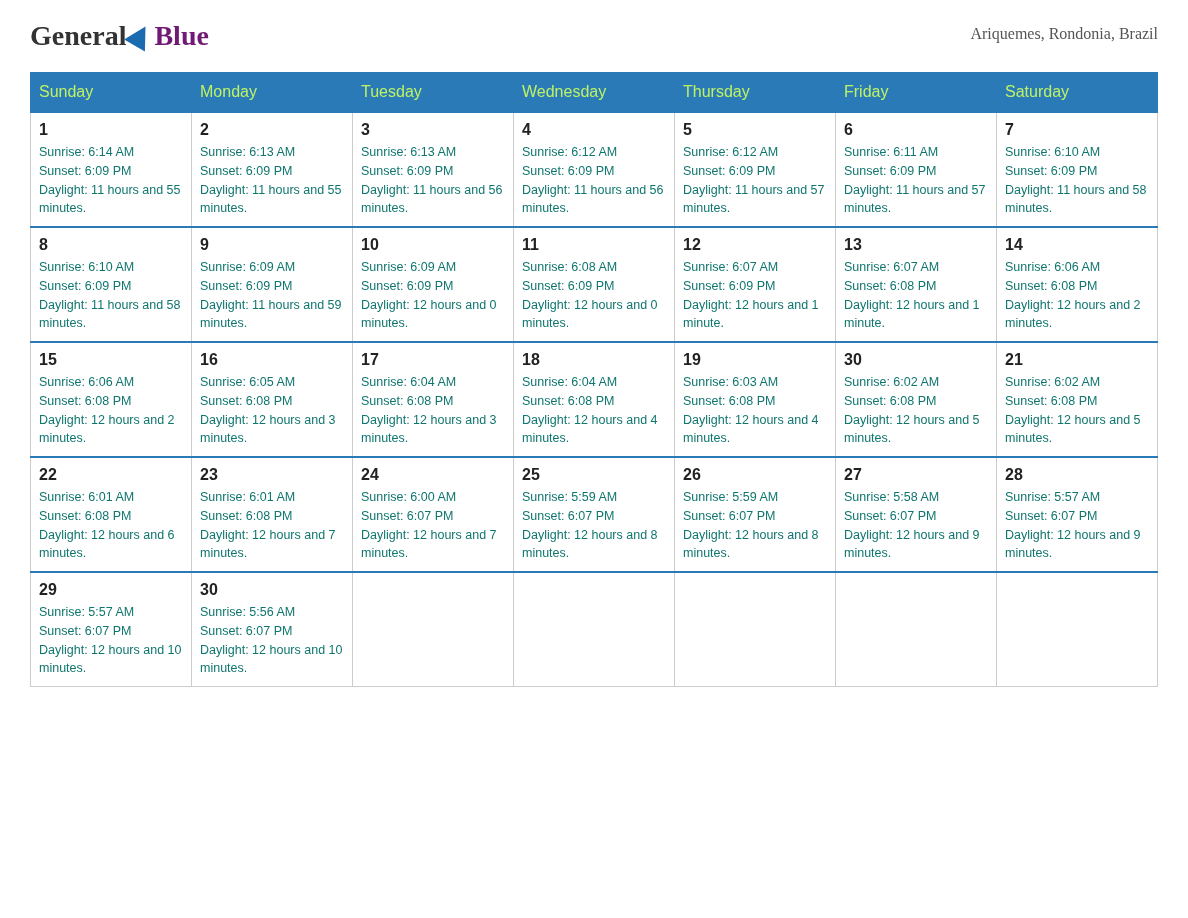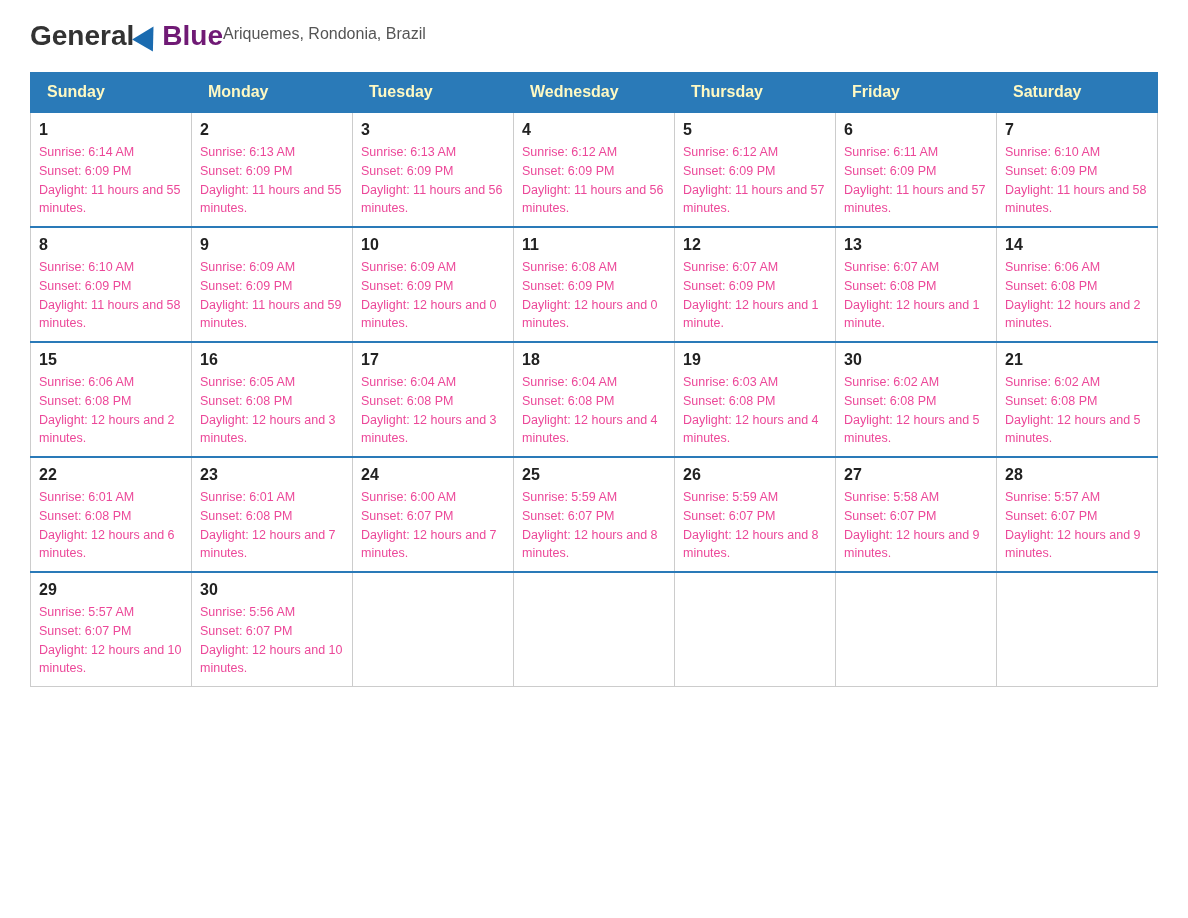--- a/index.html
+++ b/index.html
@@ -5,22 +5,24 @@
     * { margin: 0; padding: 0; box-sizing: border-box; }
     body {
       font-family: Arial, sans-serif;
       background: #fff;
       width: 1188px;
       min-height: 918px;
       padding: 20px 30px;
     }
     .header-area {
       display: flex;
+      justify-content: space-between;
       align-items: flex-start;
       margin-bottom: 20px;
+      font-family: Liberation Serif, serif;
     }
     .logo {
       display: flex;
       flex-direction: column;
       align-items: flex-start;
     }
     .logo-text {
       display: flex;
       align-items: center;
       font-size: 28px;
@@ -52,24 +54,24 @@
       color: #555;
       margin-top: 5px;
     }
     table {
       width: 100%;
       border-collapse: collapse;
       table-layout: fixed;
     }
     thead tr th {
       background-color: #2a7ab8;
-      color: #fef9c3;
+      color: #bef264;
       font-size: 16px;
-      font-weight: bold;
-      padding: 10px 16px;
+      font-weight: normal;
+      padding: 10px 8px;
       text-align: left;
       border: 1px solid #2a7ab8;
     }
     tbody tr td {
       vertical-align: top;
       padding: 8px;
       border: 1px solid #ccc;
       border-top: 2px solid #2a7ab8;
       font-size: 13px;
       color: #333;
@@ -80,21 +82,21 @@
     }
     .day-number {
       font-size: 16px;
       font-weight: bold;
       color: #222;
       display: block;
       margin-bottom: 4px;
     }
     .day-info {
       font-size: 12.5px;
-      color: #ec4899;
+      color: #0f766e;
       line-height: 1.5;
     }
     .empty-cell {
       background: #fff;
     }
     tbody tr:last-child td {
       height: auto;
       min-height: 90px;
     }
   </style>

